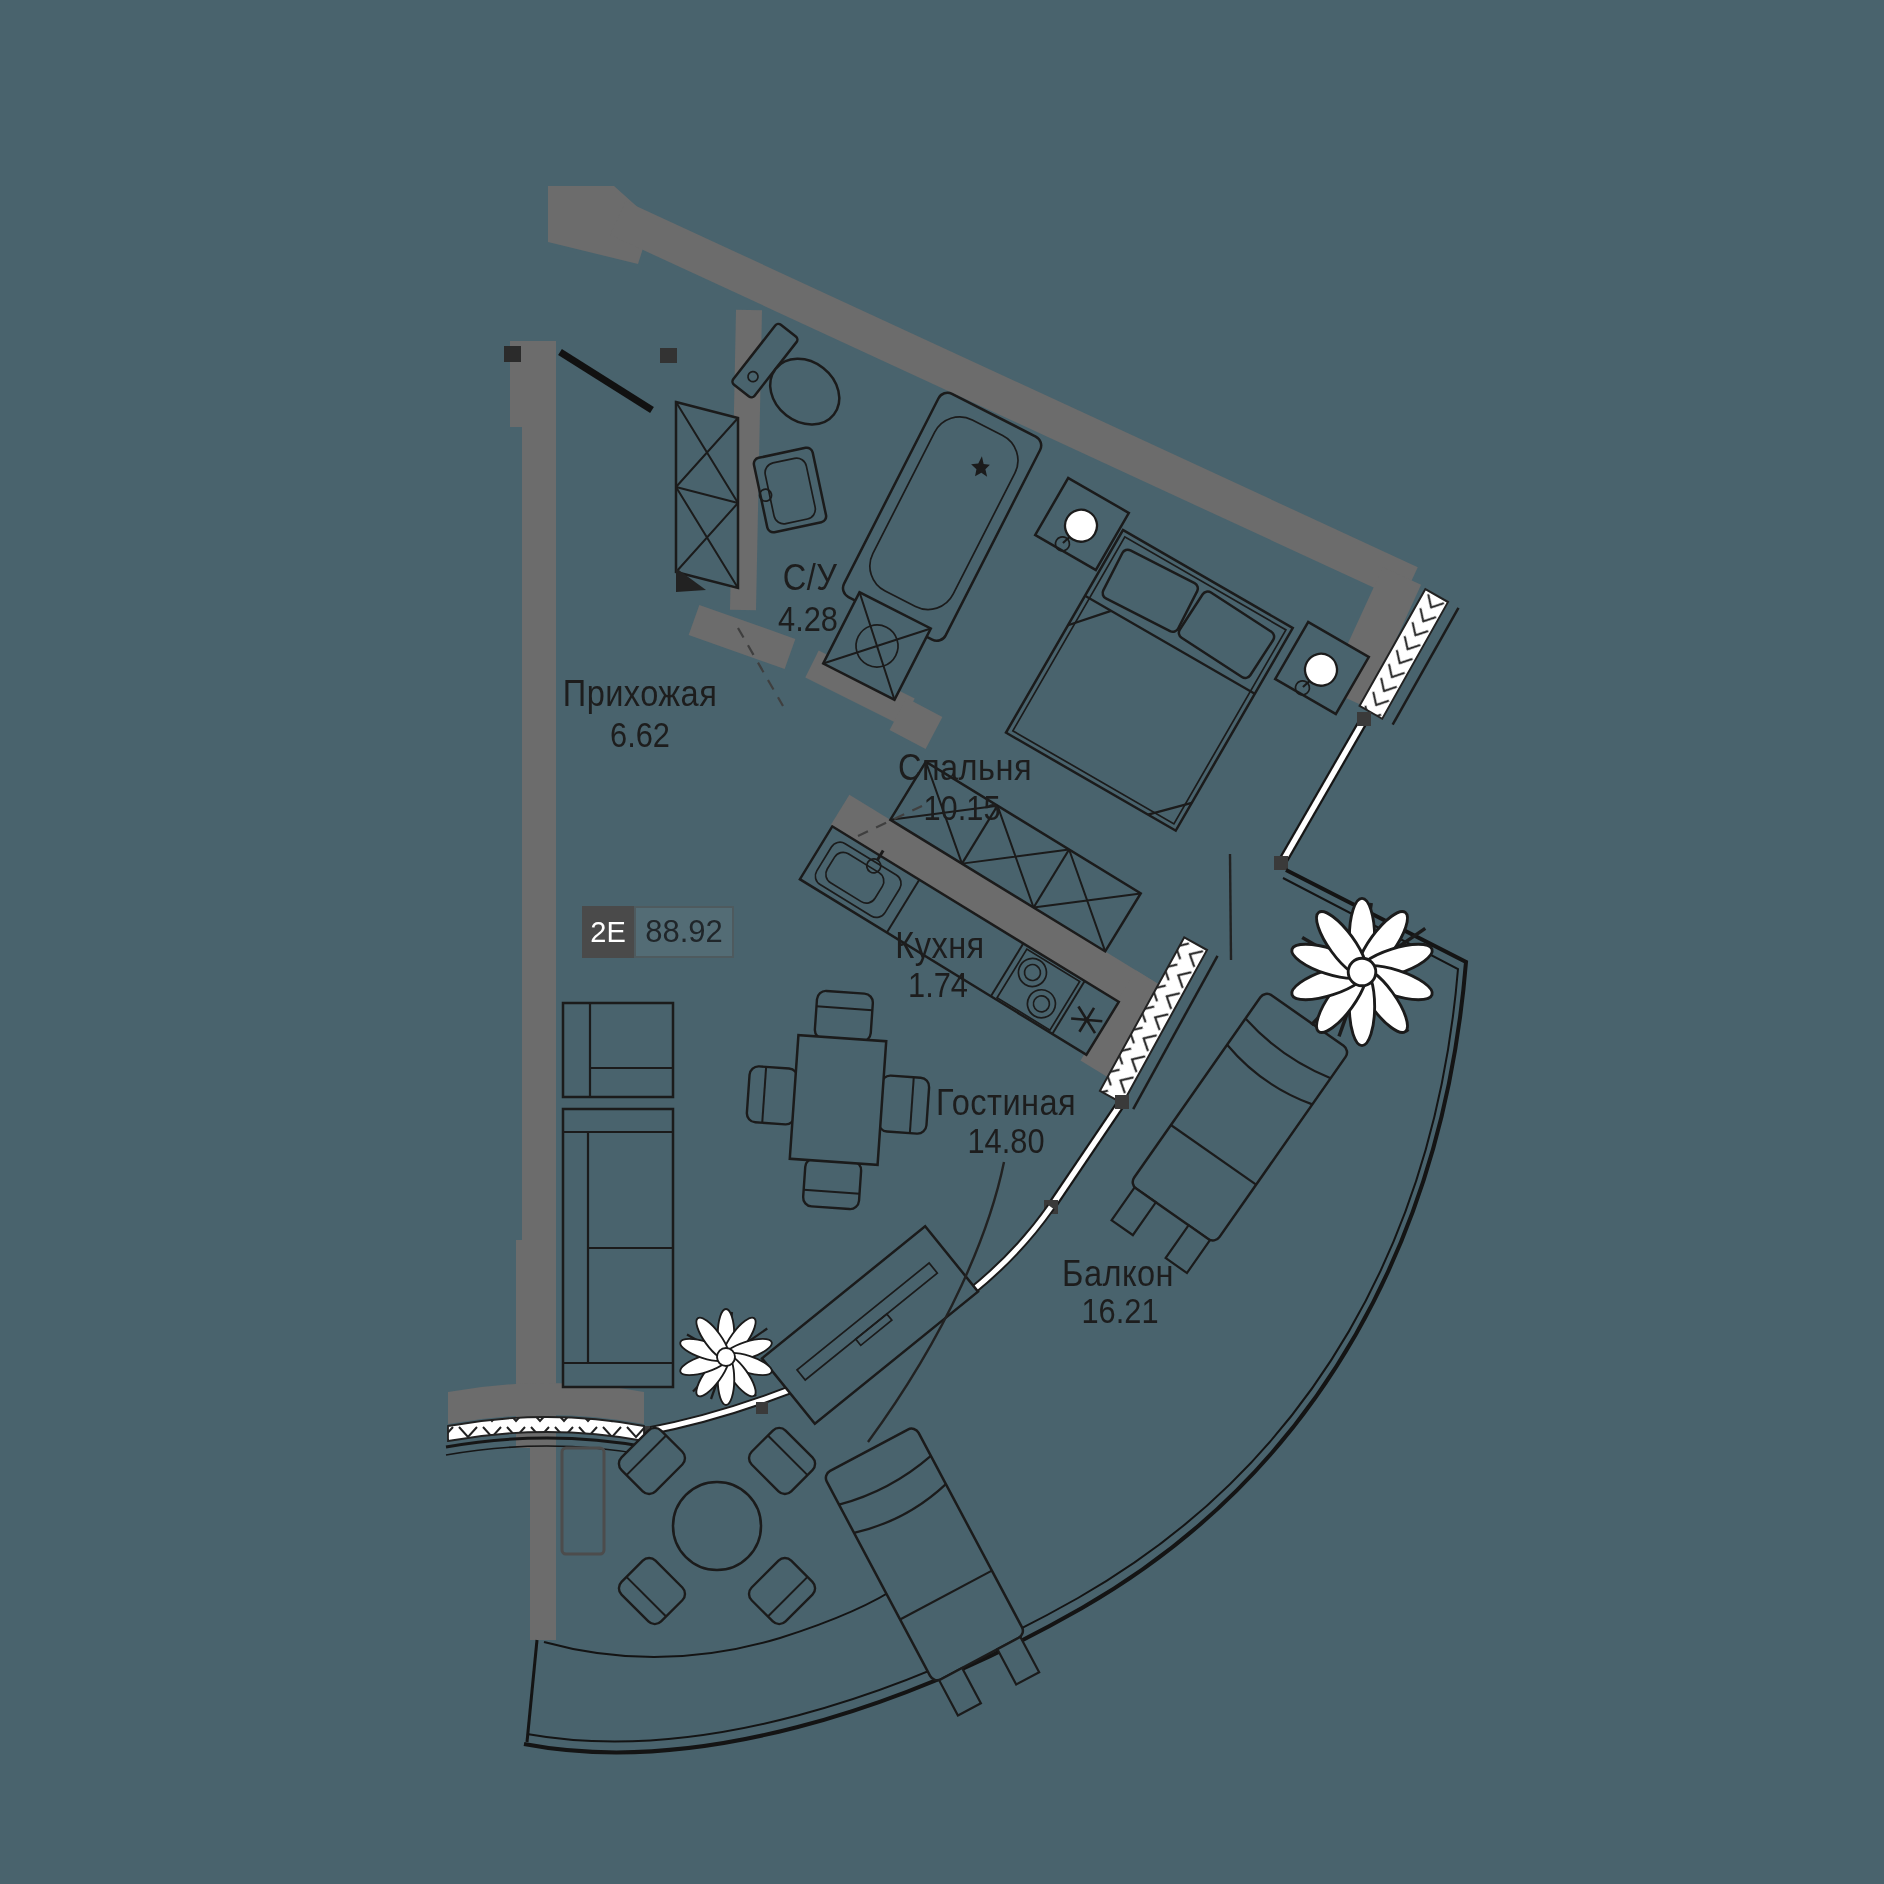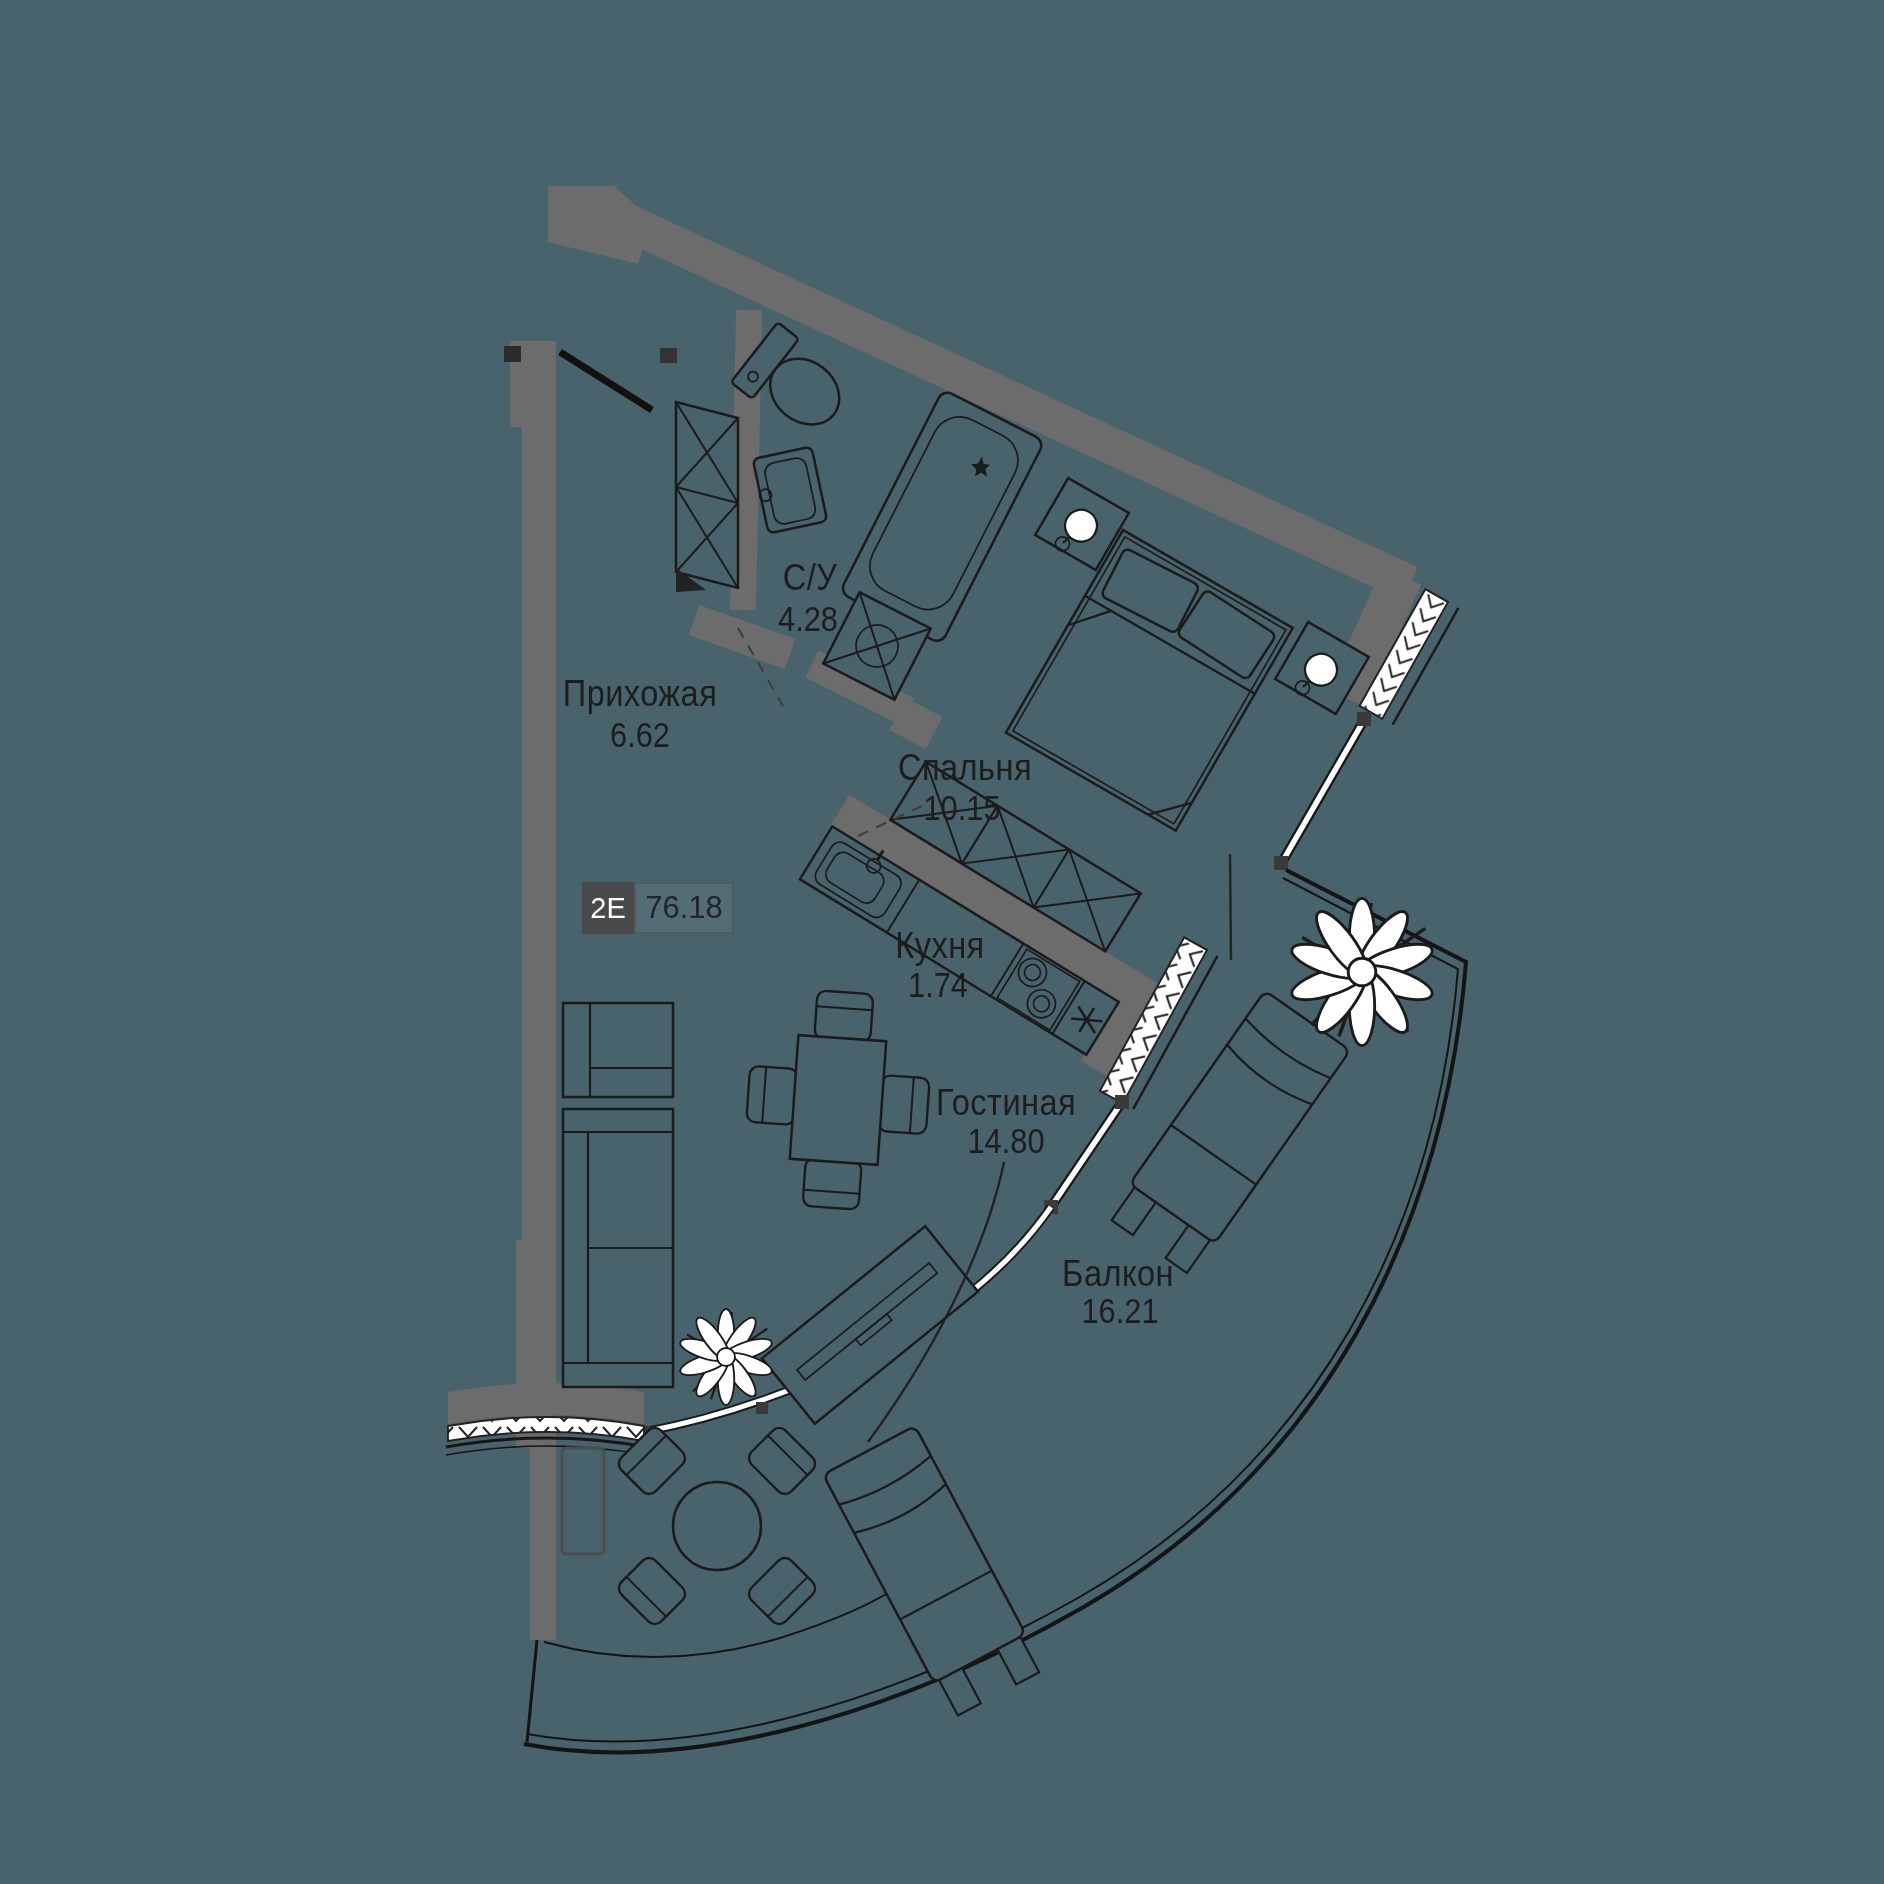--- a/index.html
+++ b/index.html
@@ -11,21 +11,21 @@
   .stage svg{position:absolute;inset:0;}
   .wallfill{fill:var(--wall);}
   .wallstroke{stroke:var(--wall);}
   .furn{stroke:var(--line);stroke-width:2.5;fill:var(--bg);}
   .furnthin{stroke:var(--line);stroke-width:1.7;fill:none;}
   .lineonly{stroke:var(--line);fill:none;}
   .room-label{position:absolute;transform:translate(-50%,-50%) scaleX(0.88);
               color:#1d1d1d;font-size:37px;font-weight:400;white-space:nowrap;letter-spacing:0.5px;}
   .room-area{position:absolute;transform:translate(-50%,-50%) scaleX(0.88);
              color:#1d1d1d;font-size:35px;font-weight:400;white-space:nowrap;}
-  .badge{position:absolute;left:582px;top:882px;display:flex;align-items:stretch;height:52px;}
+  .badge{position:absolute;left:582px;top:906px;display:flex;align-items:stretch;height:52px;}
   .badge .type{width:52px;background:var(--badge);color:var(--badge-text);
                display:flex;align-items:center;justify-content:center;font-size:29px;}
   .badge .value{width:96px;border:2px solid #4e5a5e;background:rgba(255,255,255,0.06);
                 color:#20262a;display:flex;align-items:center;justify-content:center;font-size:31px;}
 </style>
 </head>
 <body>
 
 <div class="stage">
 
@@ -293,16 +293,16 @@
 <div class="room-area" style="left:938px;top:985px">1.74</div>
 
 <div class="room-label" style="left:1006px;top:1103px">Гостиная</div>
 <div class="room-area" style="left:1006px;top:1141px">14.80</div>
 
 <div class="room-label" style="left:1118px;top:1274px">Балкон</div>
 <div class="room-area" style="left:1120px;top:1311px">16.21</div>
 
 <div class="badge">
   <div class="type">2E</div>
-  <div class="value">76.18</div>
+  <div class="value">88.92</div>
 </div>
 
 </div>
 
 </body></html>

